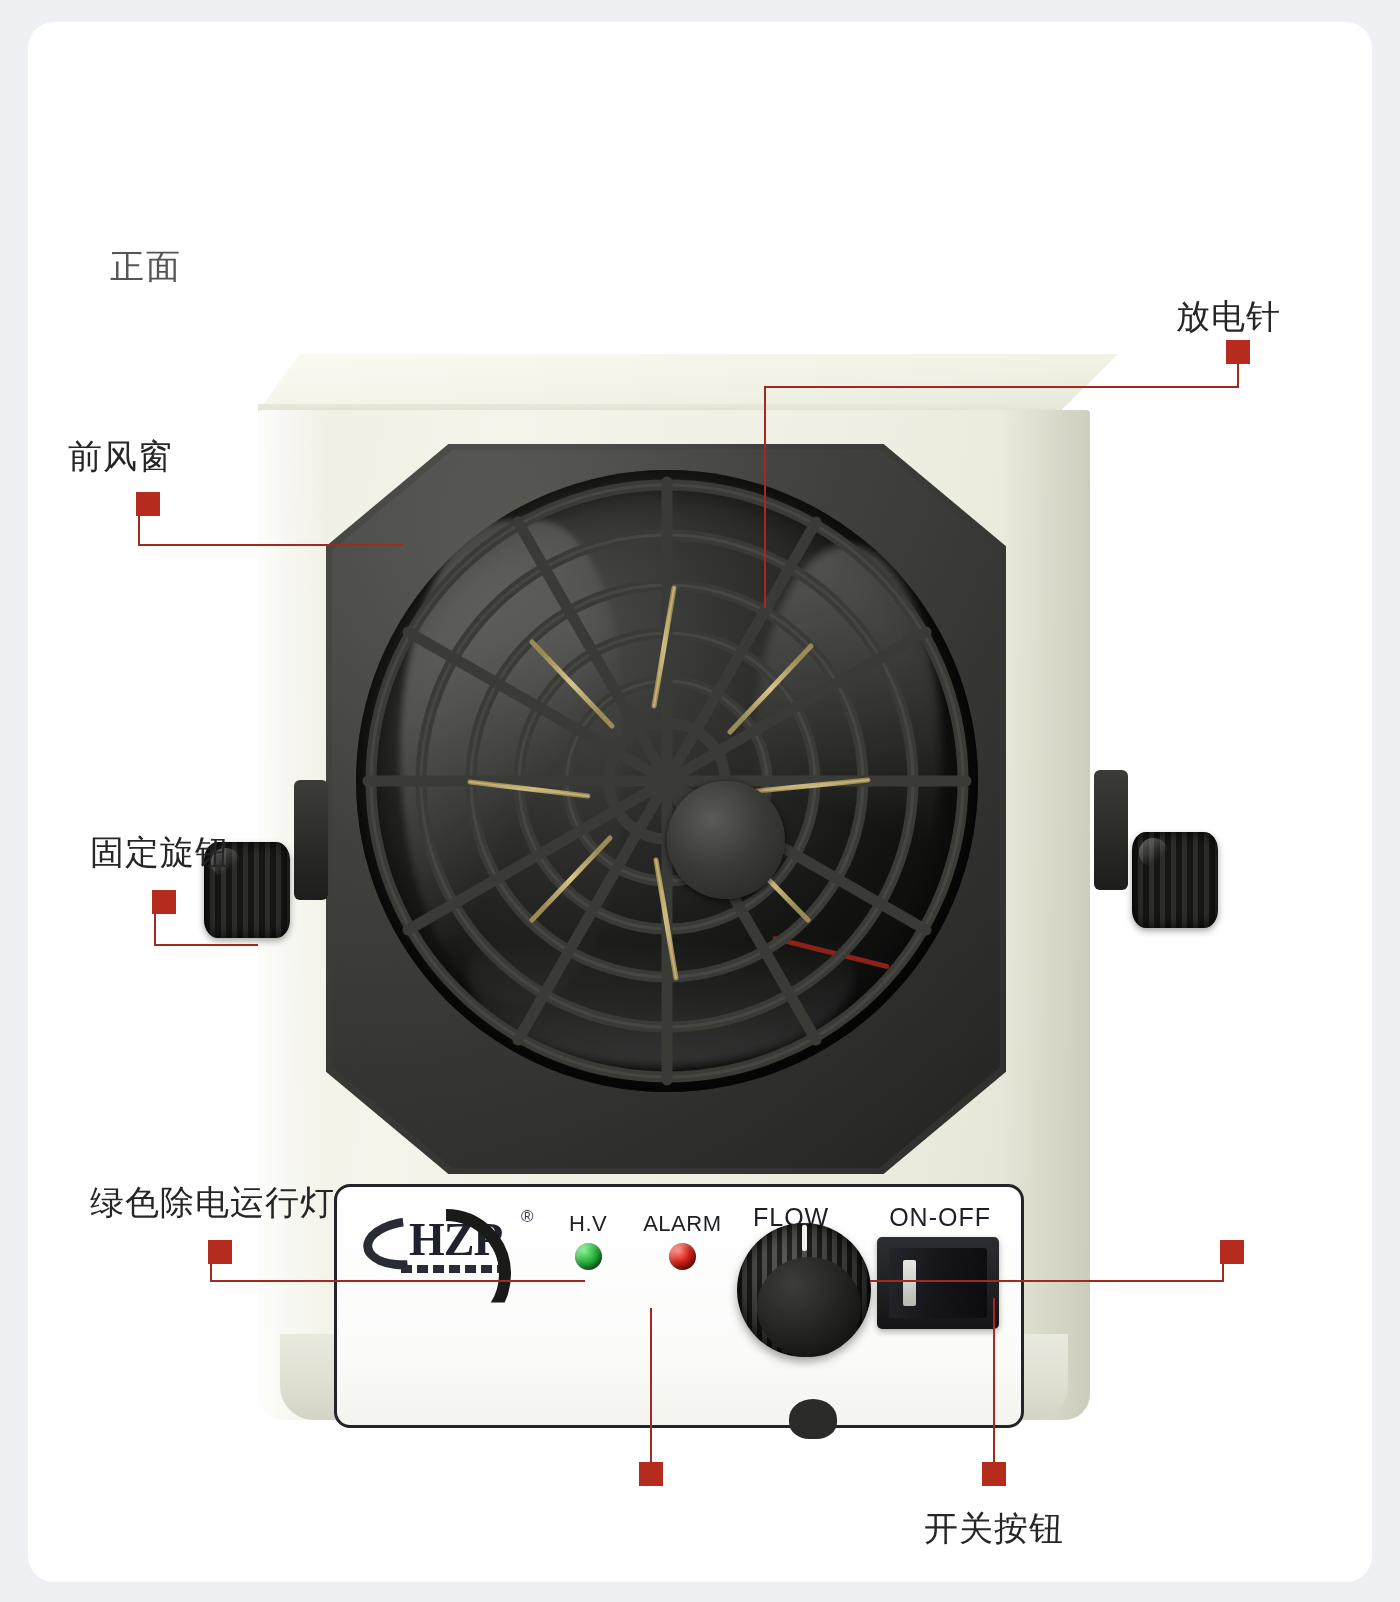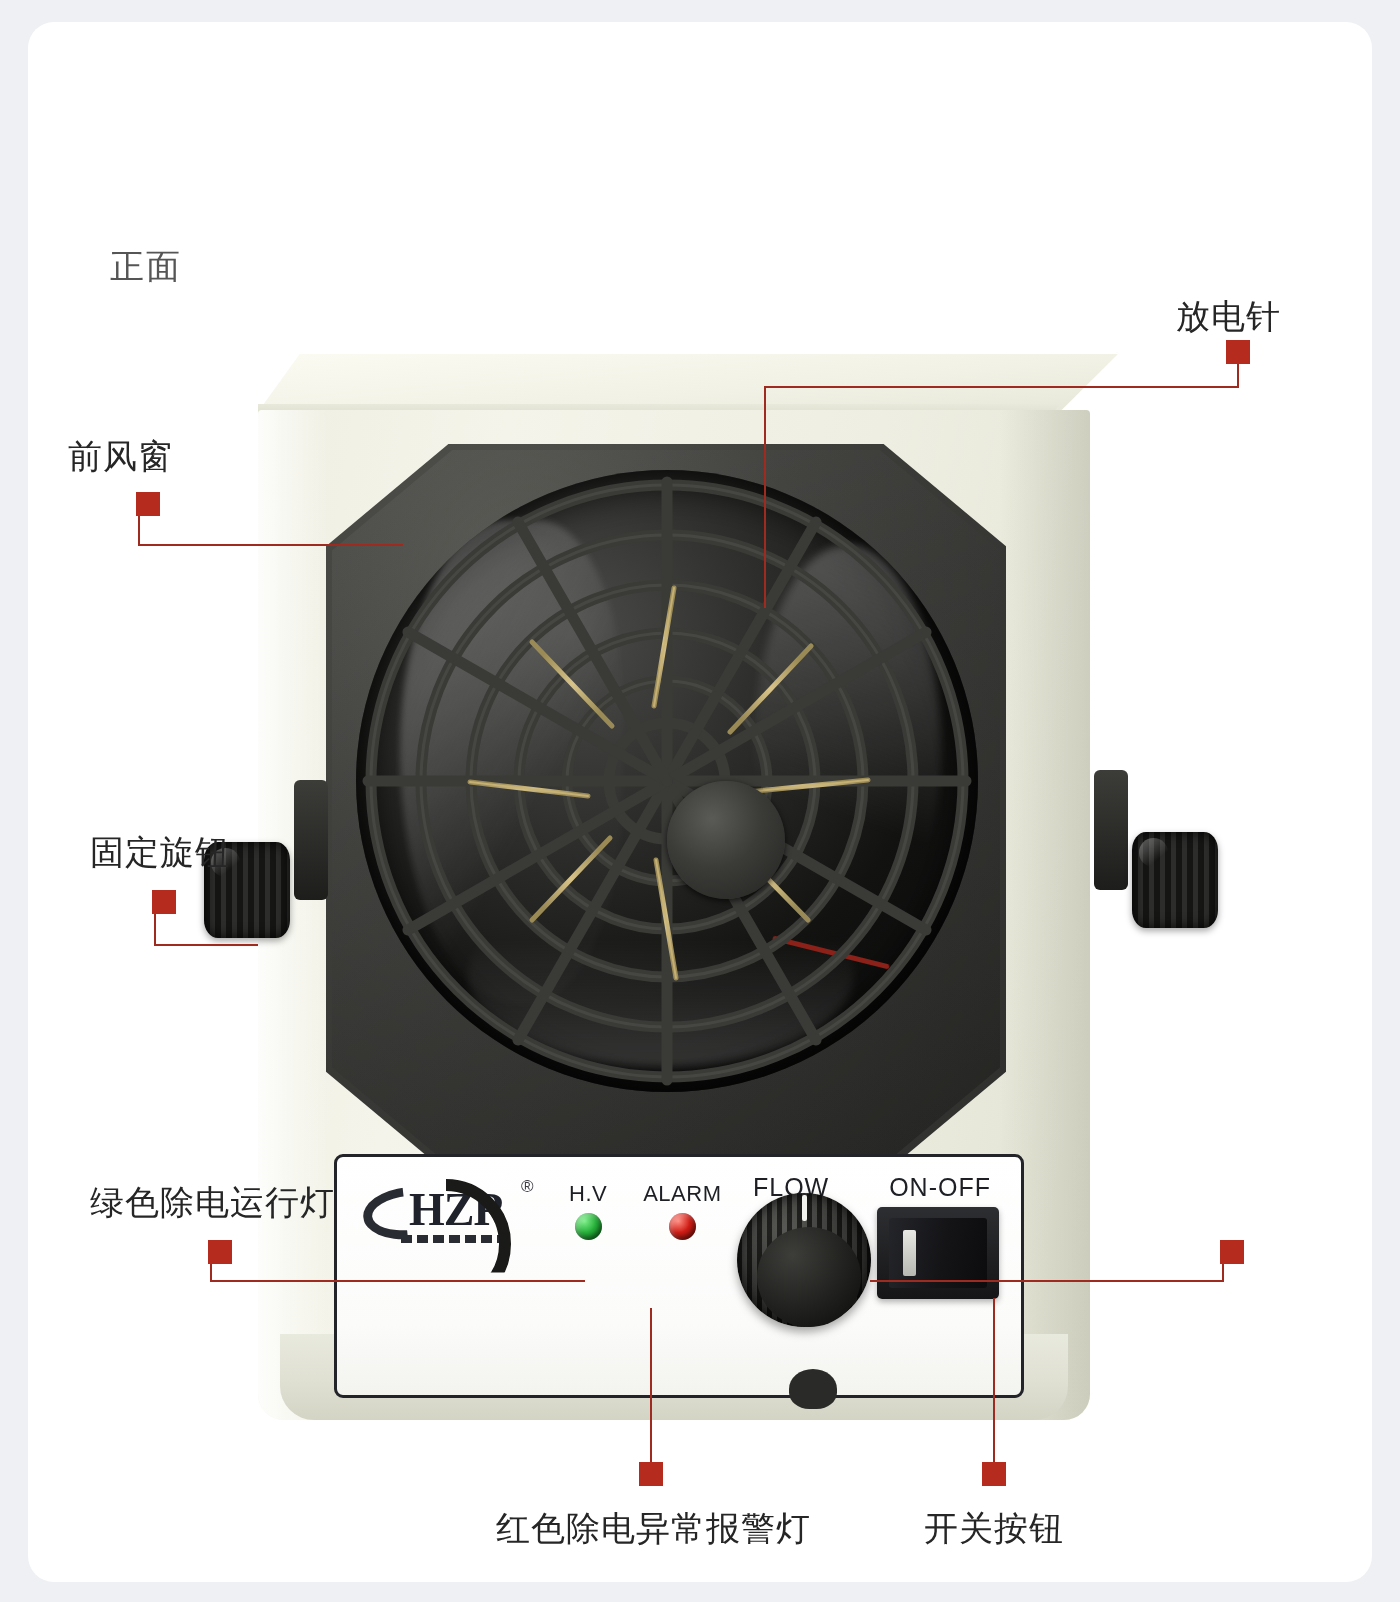--- a/index.html
+++ b/index.html
@@ -241,25 +241,25 @@
     width: 34%; height: 30%;
     border-radius: 50%;
     background: linear-gradient(140deg, rgba(255,255,255,0.35), rgba(255,255,255,0) 70%);
   }
   .knob-left  { left: -24px;  top: 490px; }
   .knob-right { right: -30px; top: 480px; }
 
   
   .panel {
     position: absolute;
-    left: 106px; top: 802px;
+    left: 106px; top: 832px;
     width: 690px; height: 244px;
     background: linear-gradient(180deg, #ffffff 0%, #fbfbfa 70%, #f3f3ef 100%);
     border: 3px solid #23242a;
-    border-radius: 9px;
+    border-radius: 16px;
   }
 
   .hzr-logo {
     position: absolute;
     left: 26px; top: 22px;
     width: 190px; height: 66px;
   }
   .hzr-text {
     position: absolute;
     left: 46px; top: 4px;
@@ -570,19 +570,18 @@
   <div class="marker" style="left:180px; top:1218px;"></div>
   <div class="lead lead-v" style="left:182px; top:1242px; height:18px;"></div>
   <div class="lead lead-h" style="left:182px; top:1258px; width:375px;"></div>
 
   <div class="marker" style="left:1192px; top:1218px;"></div>
   <div class="lead lead-v" style="left:1194px; top:1242px; height:18px;"></div>
   <div class="lead lead-h" style="left:842px; top:1258px; width:353px;"></div>
 
   <div class="lead lead-v" style="left:622px; top:1286px; height:176px;"></div>
   <div class="marker" style="left:611px; top:1440px;"></div>
-  <div class="callout-text" style="left:468px; top:1484px;">红色除电异常报警灯</div>
 
   <div class="lead lead-v" style="left:965px; top:1276px; height:186px;"></div>
   <div class="marker" style="left:954px; top:1440px;"></div>
   <div class="callout-text" style="left:896px; top:1484px;">开关按钮</div>
 
 </div>
 
 </body></html>

